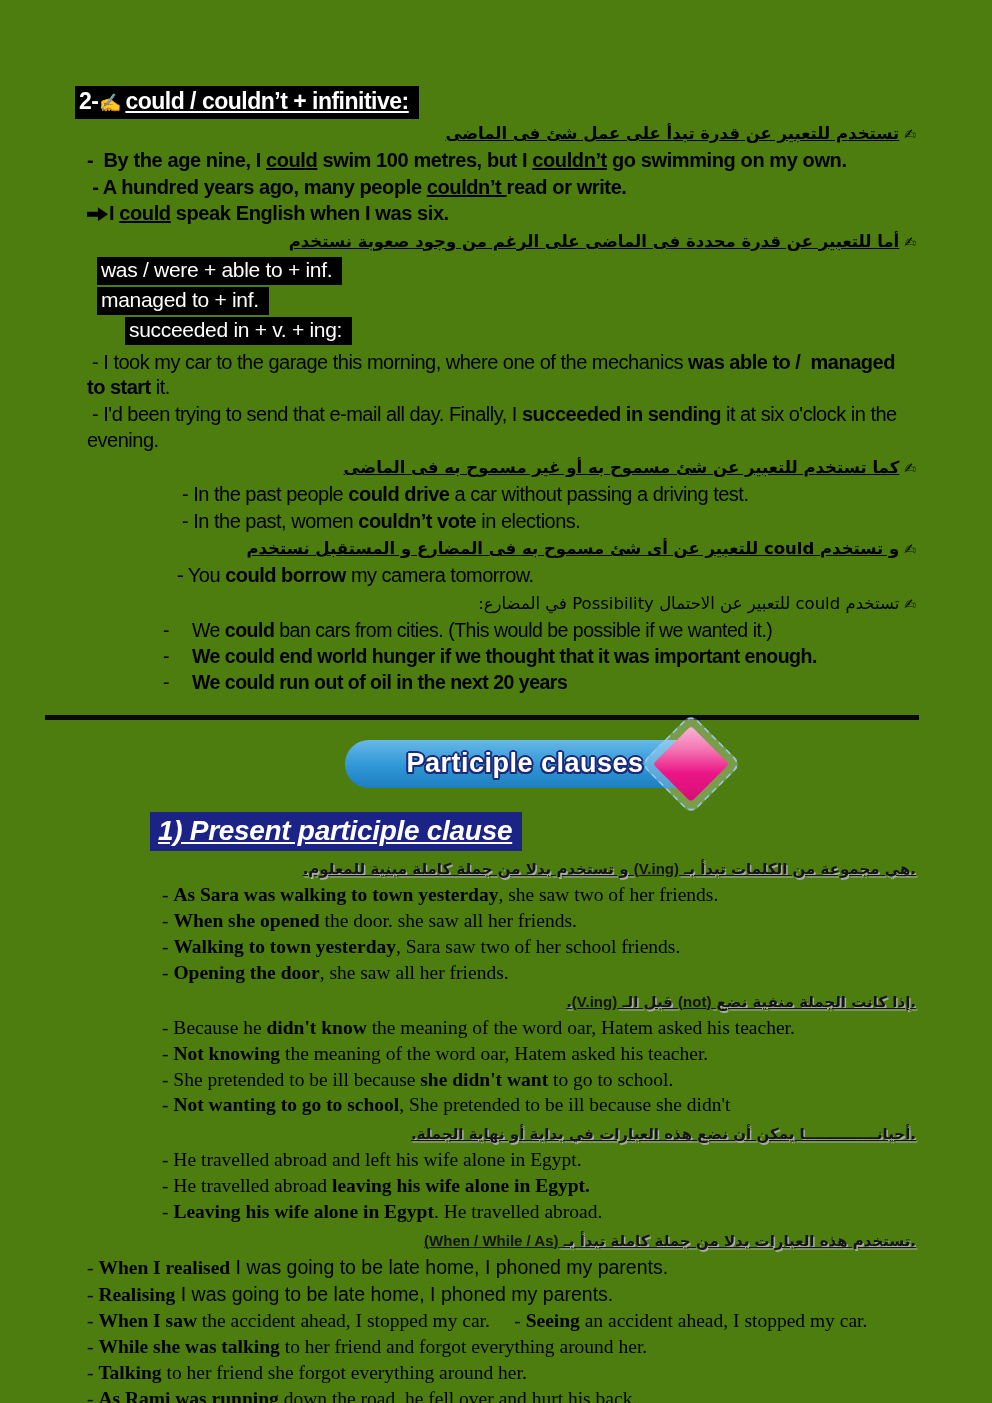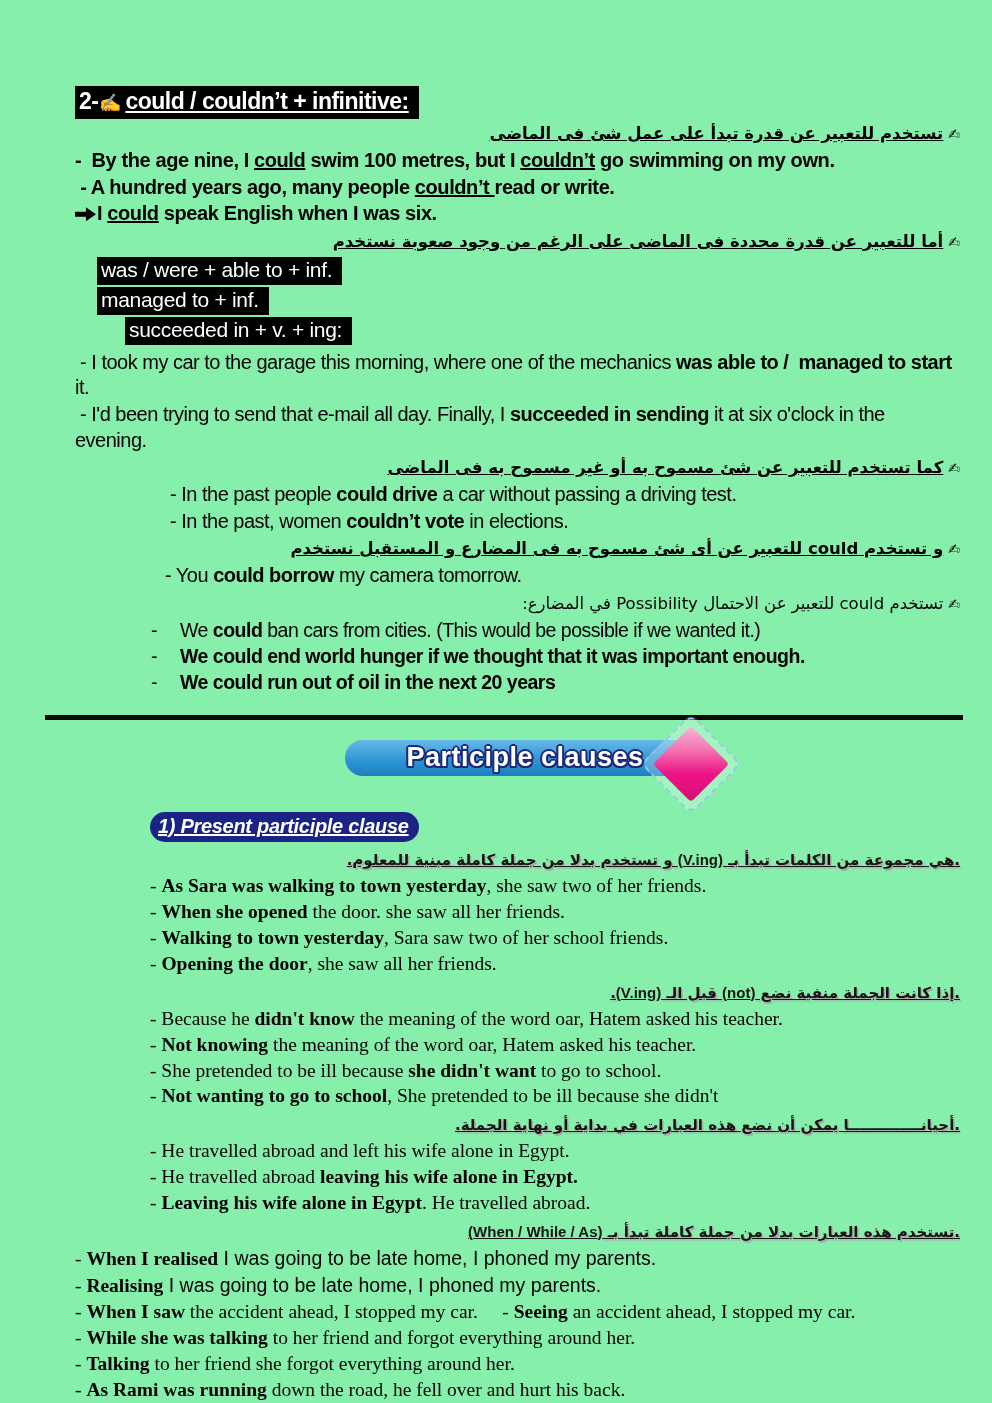--- a/index.html
+++ b/index.html
@@ -1,20 +1,20 @@
 <!DOCTYPE html>
 <html lang="en"><head>
 <meta charset="utf-8">
 <style>
   html,body{margin:0;padding:0;background:#fff;}
   .page{position:relative;width:992px;height:1403px;box-sizing:border-box;
-        padding:86px 32px 0 75px;background:#86efac;overflow:hidden;
+        padding:86px 76px 0 75px;background:#4d7c0f;overflow:hidden;
         font-family:"Liberation Sans",sans-serif;color:#000;}
   
-  .t-line{white-space:pre-wrap;line-height:1.28;margin:1px 0;}
+  .t-line{white-space:pre-wrap;line-height:1.28;margin:1px 12px;}
   .b{font-weight:bold;}
   .u{text-decoration:underline;}
   .sans{font-family:"Liberation Sans",sans-serif;}
   .latin{font-family:"Liberation Sans",sans-serif;font-weight:bold;text-shadow:none;}
   
   .h1box{display:inline-block;background:#000;color:#fff;font-weight:bold;
          font-size:23px;padding:2px 10px 4px 4px;letter-spacing:-0.5px;}
   .h1box .pen{font-size:18px;margin:0 4px 0 1px;}
   .note-ar{direction:rtl;text-align:right;font-family:"DejaVu Sans",sans-serif;
            font-size:16.5px;margin:5px 0;}
@@ -30,34 +30,34 @@
   .indent-d{padding-left:90px;}
   .bullets .t-line{position:relative;padding-left:105px;font-size:19.5px;}
   .bullets .dash{position:absolute;left:76px;top:0;}
   .arrow-glyph{display:inline-block;width:21px;height:14px;background:#000;
       clip-path:polygon(0 32%,52% 32%,52% 0,100% 50%,52% 100%,52% 68%,0 68%);
       margin-right:1px;vertical-align:-1px;}
   
   .divider{height:5px;background:#0a0a0a;margin:20px -3px 16px -30px;}
   
   .banner-wrap{position:relative;margin:12px 0 6px 270px;width:400px;height:56px;}
-  .banner-pill{position:absolute;left:0;top:4px;width:360px;height:36px;border-radius:26px;
+  .banner-pill{position:absolute;left:0;top:4px;width:360px;height:48px;border-radius:26px;
       background:linear-gradient(180deg,#66b8e8 0%,#2f96d5 55%,#1d7ec0 100%);
       display:flex;align-items:center;justify-content:center;}
   .banner-label{color:#fff;font-weight:bold;font-size:27px;letter-spacing:0.5px;
       text-shadow:-2px 0 #1b2a7a,2px 0 #1b2a7a,0 -2px #1b2a7a,0 2px #1b2a7a,
                   -1.5px -1.5px #1b2a7a,1.5px 1.5px #1b2a7a,-1.5px 1.5px #1b2a7a,1.5px -1.5px #1b2a7a;}
   .diamond-outer{position:absolute;left:310px;top:-8px;width:68px;height:68px;
       transform:rotate(45deg);border:2px dashed #8fc8ec;border-radius:10px;background:rgba(255,255,255,0.25);}
   .diamond-inner{position:absolute;left:7px;top:7px;right:7px;bottom:7px;border-radius:4px;
       background:linear-gradient(135deg,#f9b6d8 0%,#f478b4 30%,#ec1587 62%,#d60d75 100%);}
   
   .subhead{display:inline-block;background:#1b2386;color:#fff;font-style:italic;
-      font-weight:bold;font-size:20px;padding:3px 10px 4px 8px;margin:14px 0 2px 75px;
-      text-decoration:underline;letter-spacing:-0.3px;border-radius:15px;}
+      font-weight:bold;font-size:28px;padding:3px 10px 4px 8px;margin:14px 0 2px 75px;
+      text-decoration:underline;letter-spacing:-0.3px;}
   .rule-ar{direction:rtl;text-align:right;font-family:"DejaVu Sans",sans-serif;
       font-weight:bold;font-size:15px;margin:7px 0 5px 0;text-decoration:underline;
       color:#141414;text-shadow:1.5px 1.5px 0 #a9a9a9;}
   .serif-group .t-line{font-family:"Liberation Serif",serif;font-size:19.5px;}
   .indent-g{padding-left:75px;}
   .g4 .t-line{font-family:"Liberation Serif",serif;font-size:19.5px;}
   .g4 .sans{font-size:19.5px;}
 </style>
 </head>
 <body>

